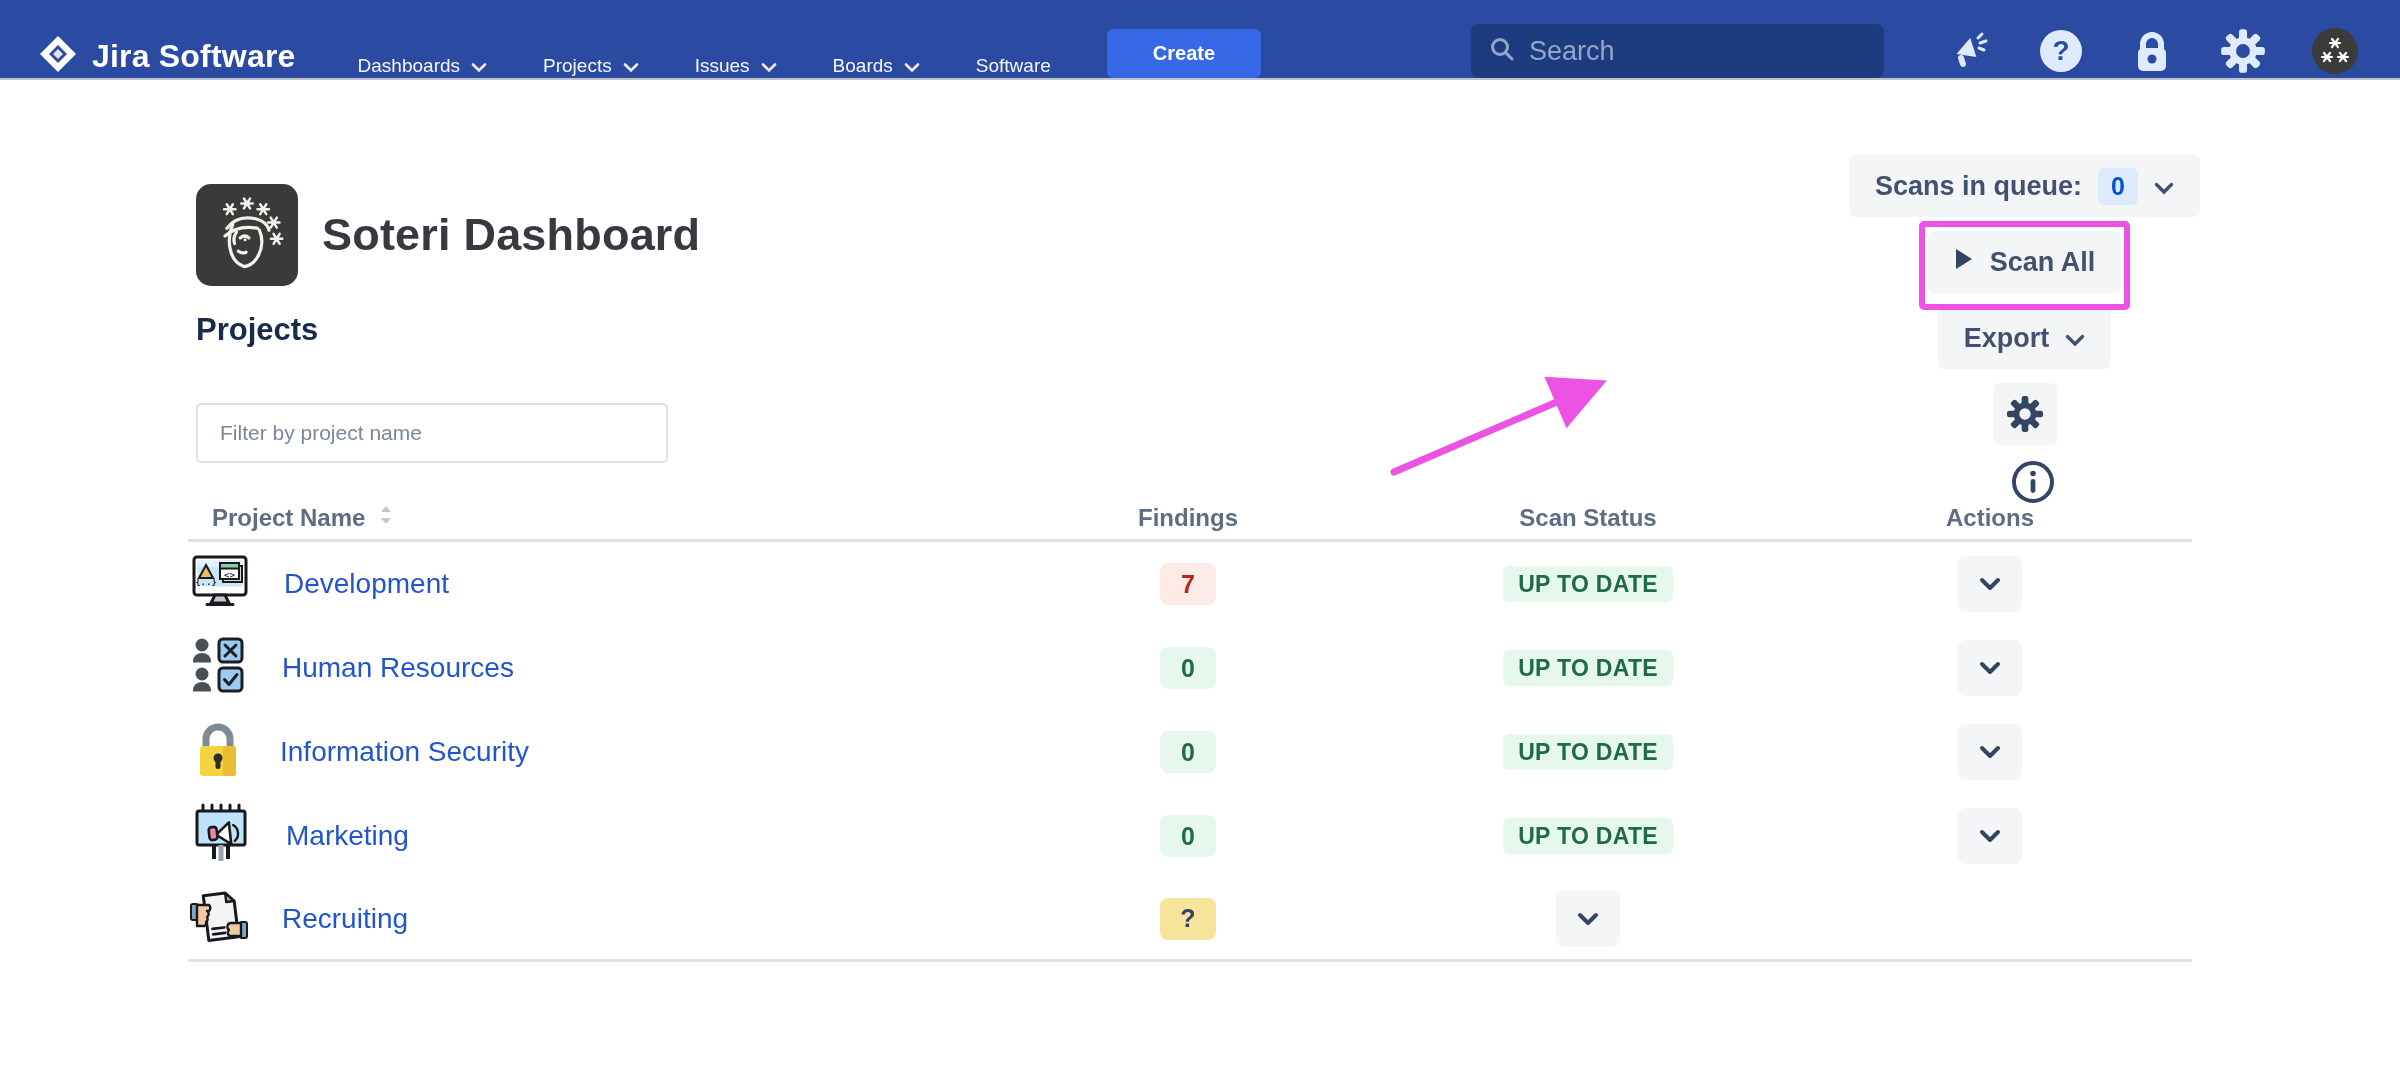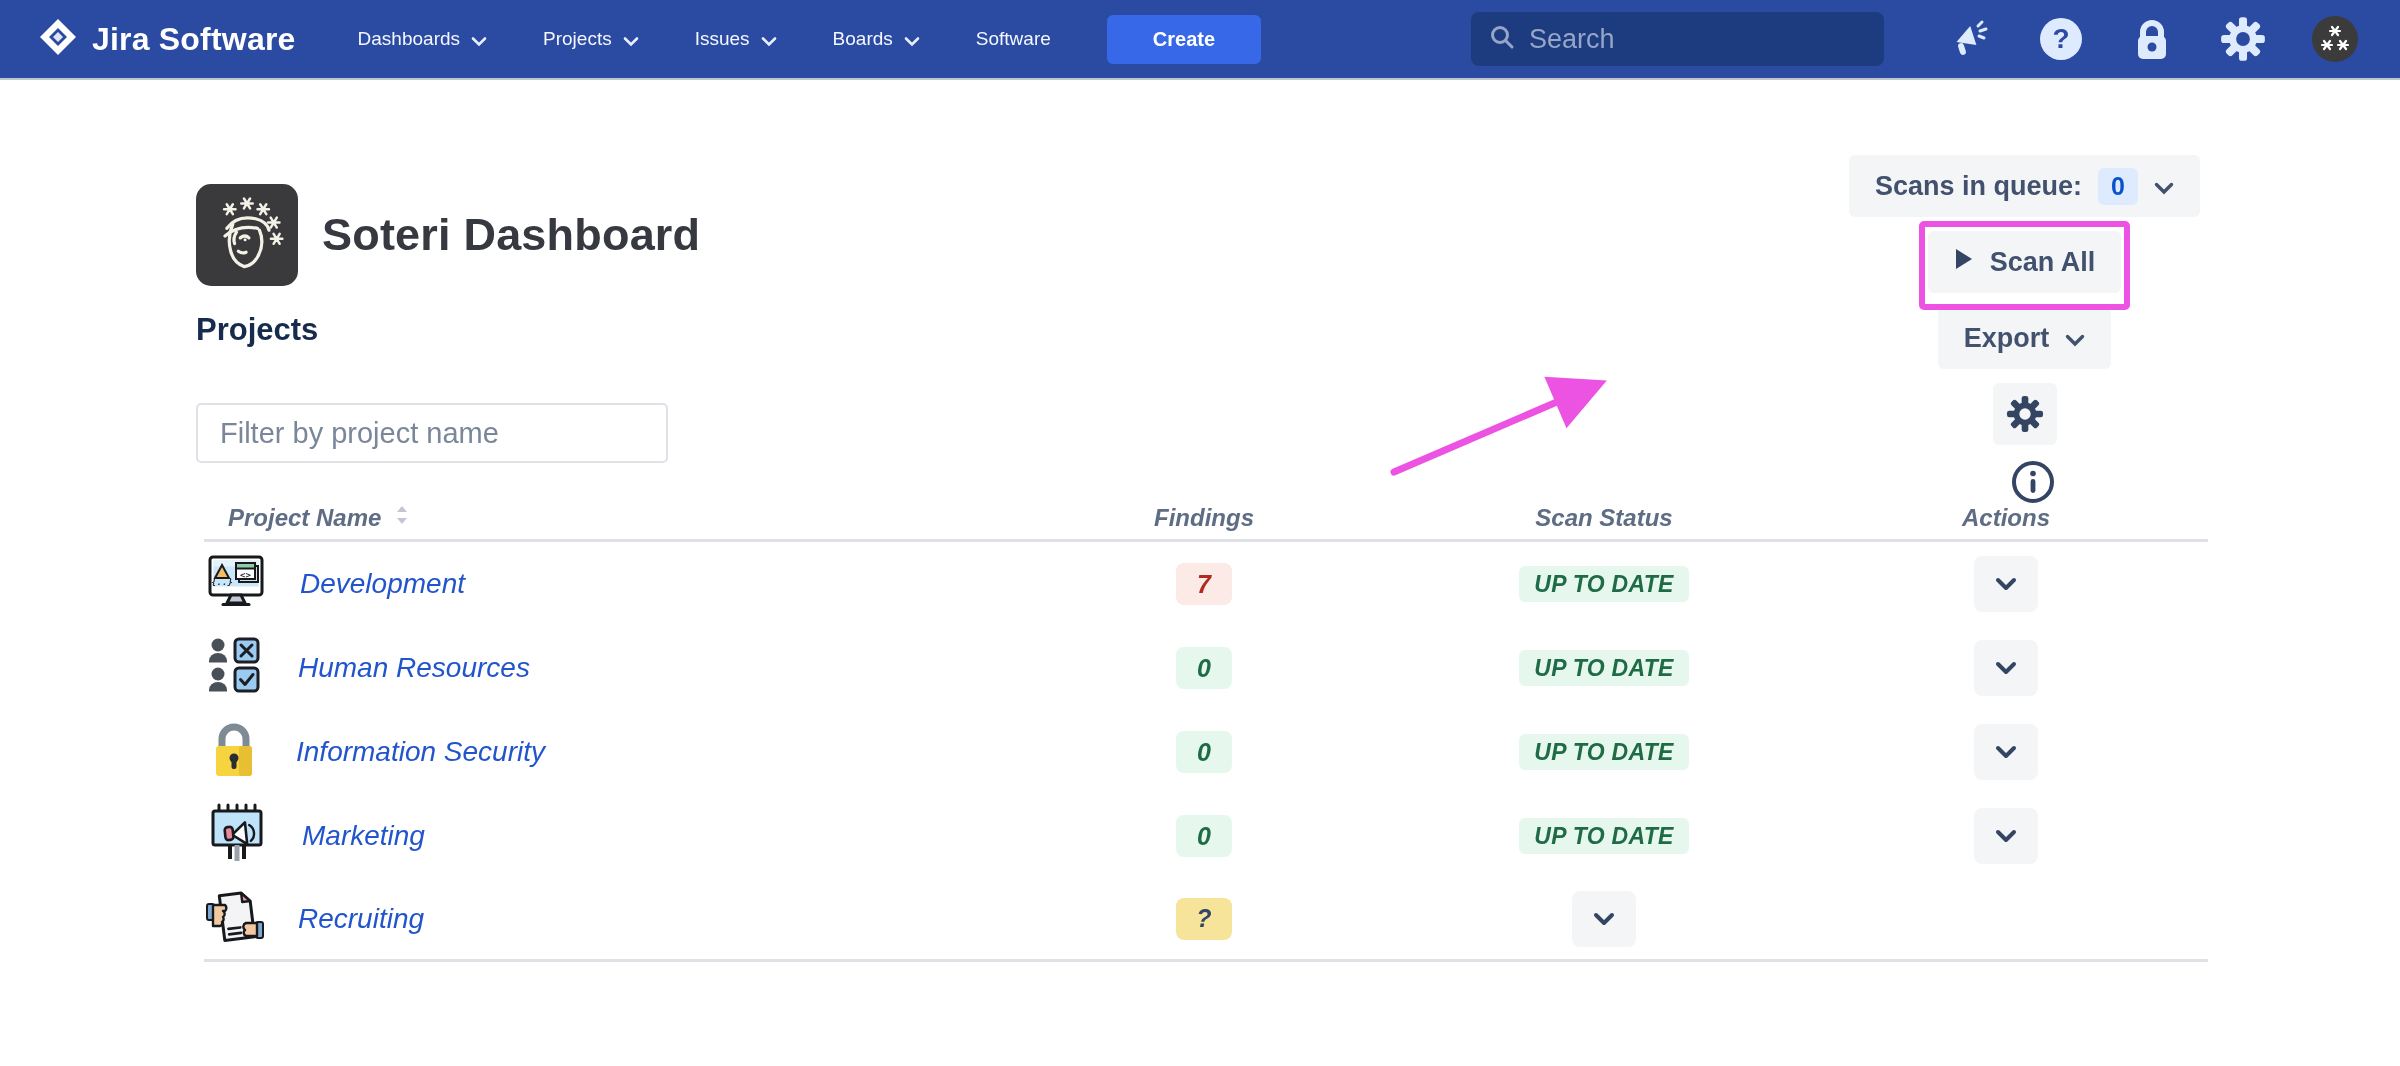--- a/index.html
+++ b/index.html
@@ -9,21 +9,21 @@
     font-family:"Liberation Sans", sans-serif;
     background:#ffffff;
     overflow:hidden;
     color:#172B4D;
   }
 
   
   .topnav {
     position:absolute; top:0; left:0; width:2400px; height:78px;
     background:#2B4AA2;
-    display:flex; align-items:center;
+    display:flex; align-items:flex-end;
     box-shadow:0 2px 0 rgba(23,43,77,.28);
   }
   .brand { display:flex; align-items:center; gap:14px; margin-left:38px; cursor:pointer; }
   .brand-text { color:#fff; font-size:32px; font-weight:600; letter-spacing:.2px; }
   .nav-links { display:flex; align-items:center; gap:56px; margin-left:62px; }
   .nav-link { display:flex; align-items:center; gap:11px; color:#F4F7FF; font-size:19px; font-weight:500; cursor:pointer; }
   .nav-link .chev { opacity:.95; margin-top:3px; }
   .create-btn {
     margin-left:56px; background:#3768E8; color:#fff; border:none; border-radius:6px;
     font-family:inherit; font-size:20px; font-weight:700; padding:13px 46px; cursor:pointer;
@@ -70,26 +70,26 @@
     position:absolute; left:-9px; top:-10px; right:-9px; bottom:-17px;
     border:6px solid #EC53E2; border-radius:5px; pointer-events:none;
   }
   .gear-btn { width:64px; height:62px; padding:0; justify-content:center; }
   .info-btn { background:none; border:none; cursor:pointer; padding:0; margin-left:16px; display:flex; align-items:center; }
 
   
   .filter-box { position:absolute; left:196px; top:403px; }
   .filter-box input {
     width:472px; height:60px; border:2px solid #DFE1E6; border-radius:5px;
-    font-family:inherit; font-size:29px; color:#172B4D; padding:0 22px; outline:none; background:#fff;
+    font-family:inherit; font-size:21px; color:#172B4D; padding:0 22px; outline:none; background:#fff;
   }
   .filter-box input::placeholder { color:#7A869A; }
 
   
-  .projects-table { position:absolute; left:204px; top:496px; width:2004px;font-style:italic; }
+  .projects-table { position:absolute; left:188px; top:496px; width:2004px; }
   .tgrid { display:grid; grid-template-columns:800px 400px 400px 404px; align-items:center; }
   .thead { height:46px; border-bottom:3px solid #DFE1E6; }
   .th { font-size:24px; font-weight:700; color:#5E6C84; text-align:center; }
   .th.name { text-align:left; padding-left:24px; display:flex; align-items:center; gap:14px; cursor:pointer; }
   .trow { height:84px; }
   .trow:last-of-type { border-bottom:3px solid #DFE1E6; }
   .cell-name { display:flex; align-items:center; gap:34px; padding-left:2px; }
   .proj-link { font-size:28px; color:#2255CC; text-decoration:none; cursor:pointer; }
   .cell-center { display:flex; justify-content:center; }
 

